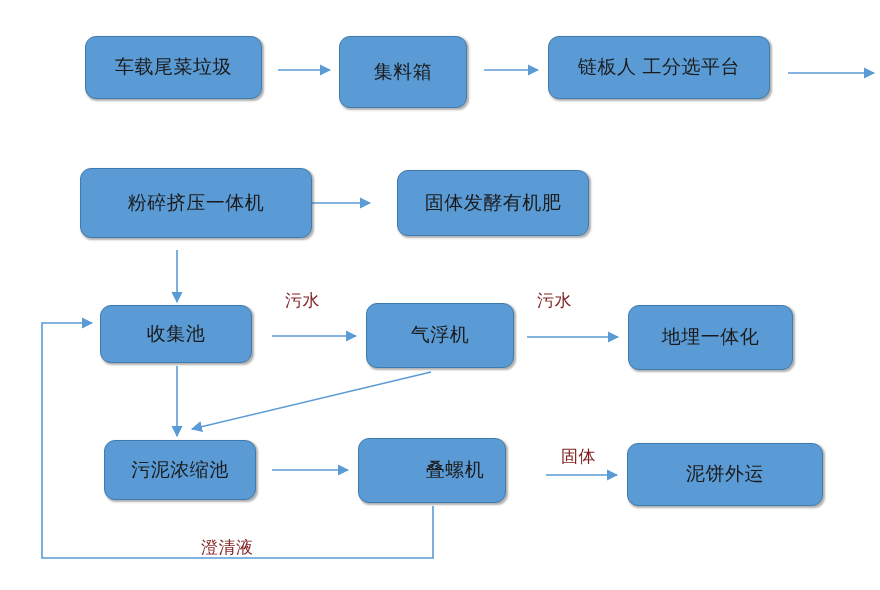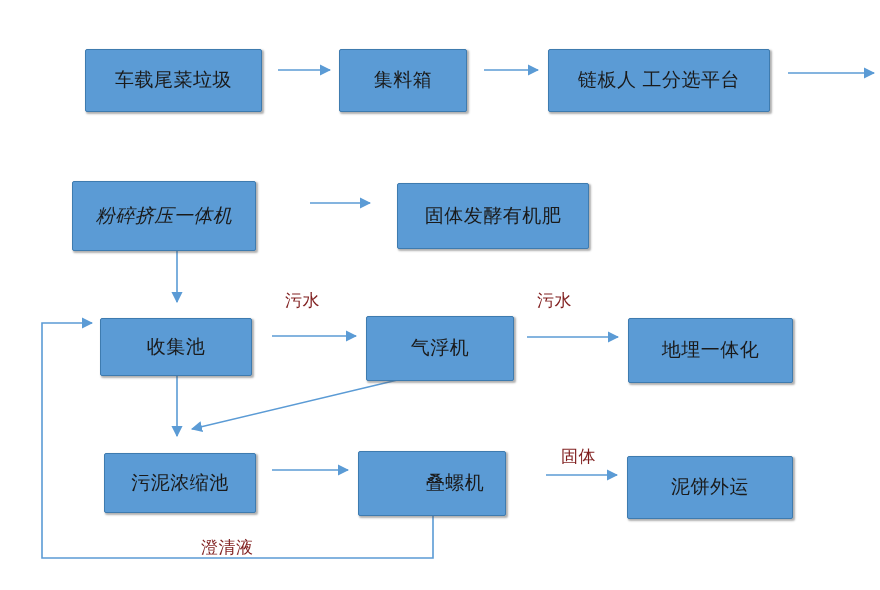--- a/index.html
+++ b/index.html
@@ -15,32 +15,31 @@
     width: 880px;
     height: 590px;
     background: #ffffff;
     overflow: hidden;
   }
   .node {
     position: absolute;
     box-sizing: border-box;
     background: #5B9BD5;
     border: 1px solid #3E7BAF;
-    border-radius: 2px;
+    border-radius: 11px;
     display: flex;
     align-items: center;
     justify-content: center;
     color: #1a1a1a;
     font-size: 19px;
     line-height: 1.1;
     letter-spacing: 0.5px;
     white-space: pre;
     box-shadow: 1.5px 1.5px 2px rgba(80,80,80,0.45);
     text-align: center;
-    margin-top: 13px;
   }
   .edge-label {
     position: absolute;
     font-size: 17px;
     color: #7f1d1d;
     white-space: pre;
     letter-spacing: 0.5px;
   }
   svg.links {
     position: absolute;
@@ -74,39 +73,39 @@
       <line x1="177" y1="366" x2="177" y2="436"></line>
       <line x1="431" y1="372" x2="192" y2="429"></line>
       <line x1="272" y1="470" x2="348" y2="470"></line>
       <line x1="546" y1="475" x2="617" y2="475"></line>
       <path d="M 433 506 L 433 558 L 42 558 L 42 323 L 92 323"></path>
     </g>
   </svg>
 
   <div class="node" style="left:85px;  top:36px;  width:177px; height:63px;">车载尾菜垃圾</div>
 
-  <div class="node" style="left:339px; top:36px;  width:128px; height:63px;">集料箱</div>
+  <div class="node" style="left:339px; top:36px;  width:128px; height:72px;">集料箱</div>
 
   <div class="node" style="left:548px; top:36px;  width:222px; height:63px;">链板人 工分选平台</div>
 
-  <div class="node" style="left:72px;  top:168px; width:184px; height:70px;font-style:italic;">粉碎挤压一体机</div>
+  <div class="node" style="left:80px;  top:168px; width:232px; height:70px;">粉碎挤压一体机</div>
 
   <div class="node" style="left:397px; top:170px; width:192px; height:66px;">固体发酵有机肥</div>
 
   <div class="node" style="left:100px; top:305px; width:152px; height:58px;">收集池</div>
 
   <div class="node" style="left:366px; top:303px; width:148px; height:65px;">气浮机</div>
 
   <div class="node" style="left:628px; top:305px; width:165px; height:65px;">地埋一体化</div>
 
   <div class="node" style="left:104px; top:440px; width:152px; height:60px;">污泥浓缩池</div>
 
   <div class="node" style="left:358px; top:438px; width:148px; height:65px;padding-left:46px;">叠螺机</div>
 
-  <div class="node" style="left:627px; top:443px; width:166px; height:63px;">泥饼外运</div>
+  <div class="node" style="left:627px; top:443px; width:196px; height:63px;">泥饼外运</div>
 
   <div class="edge-label" style="left:285px; top:289px;">污水</div>
 
   <div class="edge-label" style="left:537px; top:289px;">污水</div>
 
   <div class="edge-label" style="left:561px; top:445px;">固体</div>
 
   <div class="edge-label" style="left:188px; top:536px;margin-left:13px;">澄清液</div>
 
 </div>

